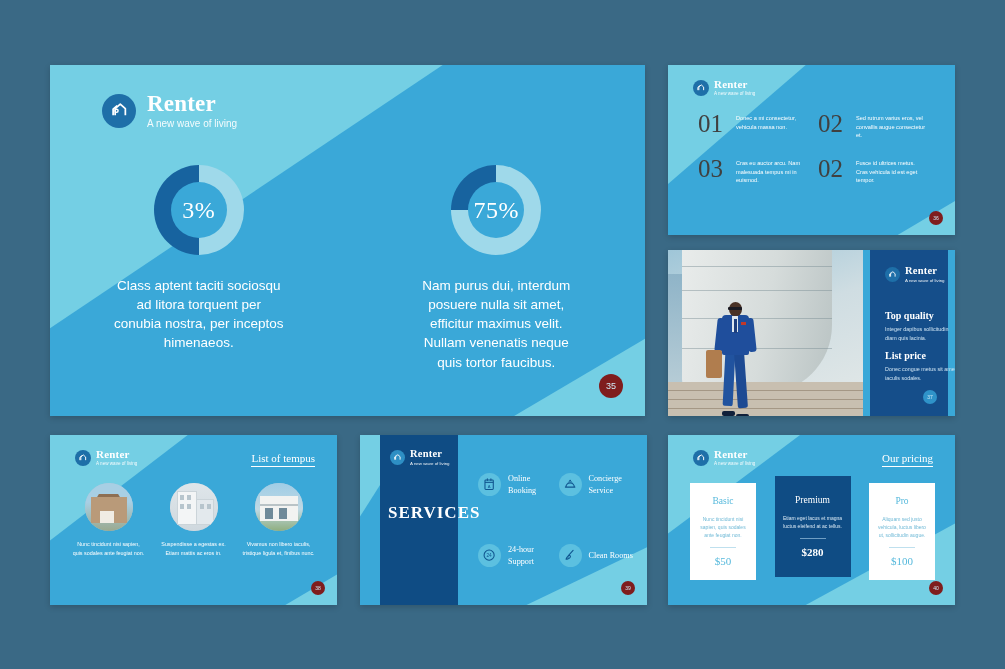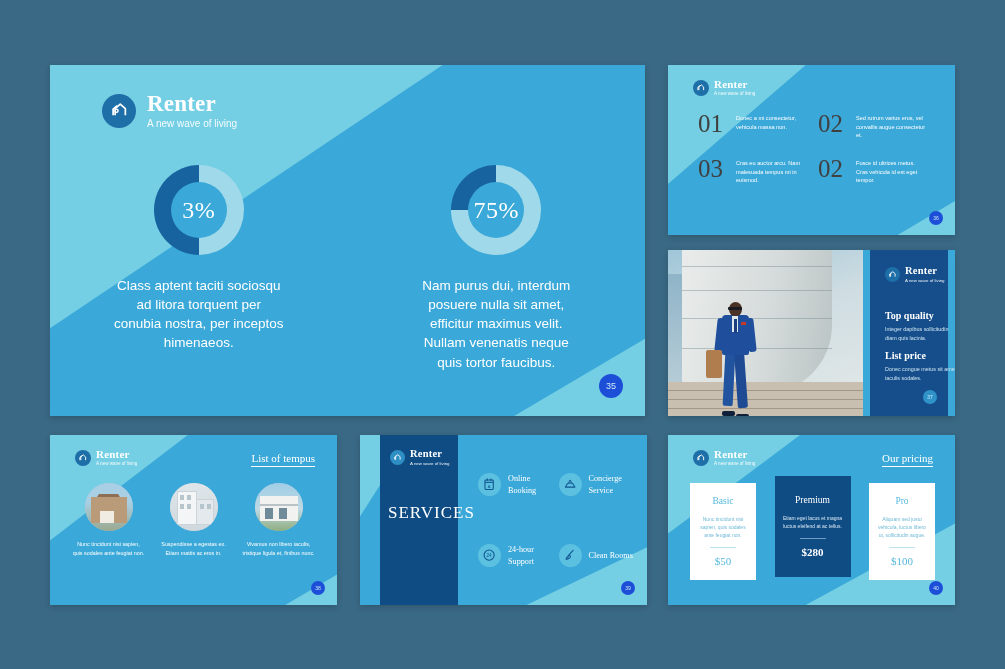--- a/index.html
+++ b/index.html
@@ -36,21 +36,21 @@
     flex:none;
   }
   .logo-mark svg { display:block; }
   .logo-text { color:#ffffff; line-height:1; }
   .logo-name { font-family:"Liberation Serif", serif; font-weight:700; letter-spacing:.2px; }
   .logo-tag { font-family:"Liberation Sans", sans-serif; opacity:.92; }
 
   
   .pagebadge {
     position:absolute; border-radius:50%;
-    background:#1d4ed8; color:#cfeaf5;
+    background:#7f1d1d; color:#cfeaf5;
     display:flex; align-items:center; justify-content:center;
     font-family:"Liberation Sans", sans-serif;
   }
 
   
   #slide-main { left:50px; top:65px; width:595px; height:351px; }
   #slide-main .diag-tl { clip-path:polygon(0 0, 66% 0, 0 75%); }
   #slide-main .diag-br { clip-path:polygon(100% 100%, 100% 78%, 78% 100%); }
   #slide-main .logo { position:absolute; left:52px; top:27px; }
   #slide-main .logo-mark { width:34px; height:34px; }
@@ -183,21 +183,21 @@
   #slide-services .diag-tl { clip-path:polygon(0 0, 18% 0, 0 48%); }
   #slide-services .diag-br { clip-path:polygon(100% 100%, 100% 66%, 58% 100%); }
   .svc-panel { position:absolute; left:20px; top:0; width:78px; height:100%; background:#0f4c84; }
   #slide-services .logo { position:absolute; left:30px; top:14px; }
   #slide-services .logo-mark { width:15px; height:15px; background:#2e8fc4; }
   #slide-services .logo-name { font-size:10.5px; }
   #slide-services .logo-tag { font-size:4.4px; margin-top:2px; }
   #slide-services .logo-text { margin-left:5px; }
   .svc-title {
     position:absolute; left:28px; top:68px; width:88px;
-    font-family:"Liberation Serif", serif; font-weight:400; font-size:17px;
+    font-family:"Liberation Serif", serif; font-weight:700; font-size:17px;
     color:#ffffff; letter-spacing:1px;
   }
   .svc-grid {
     position:absolute; left:118px; top:38px; width:155px;
     display:grid; grid-template-columns:1fr 1fr; gap:48px 6px;
   }
   .svc-item { display:flex; align-items:center; }
   .svc-icon {
     width:23px; height:23px; border-radius:50%; background:#5cc0e0;
     display:flex; align-items:center; justify-content:center; flex:none;

